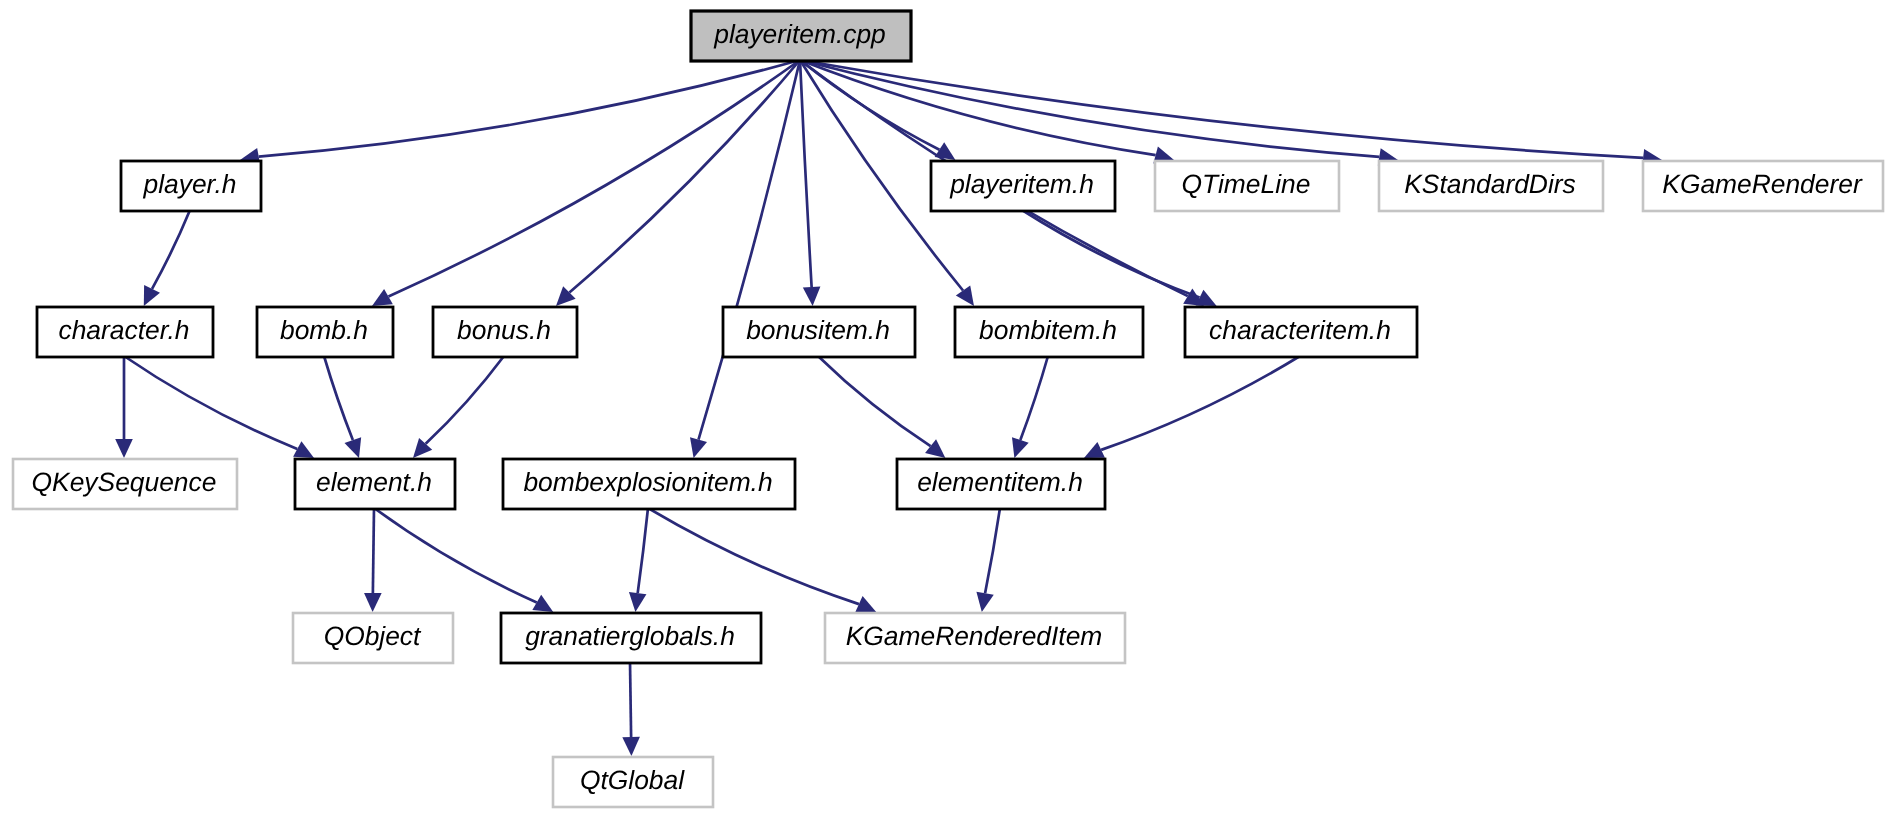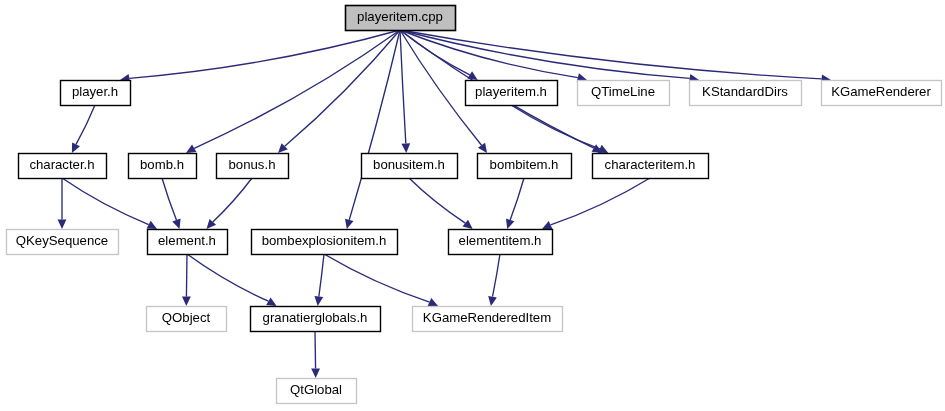--- a/index.html
+++ b/index.html
@@ -6,20 +6,21 @@
     margin: 0;
     padding: 0;
     background: #ffffff;
   }
   #graph-root {
     position: relative;
     width: 945px;
     height: 411px;
     background: #ffffff;
     font-family: "Liberation Sans", sans-serif;
+    font-style: italic;
   }
   svg#graph-svg {
     position: absolute;
     left: 0;
     top: 0;
     width: 945px;
     height: 411px;
     display: block;
   }
   .node-box {

